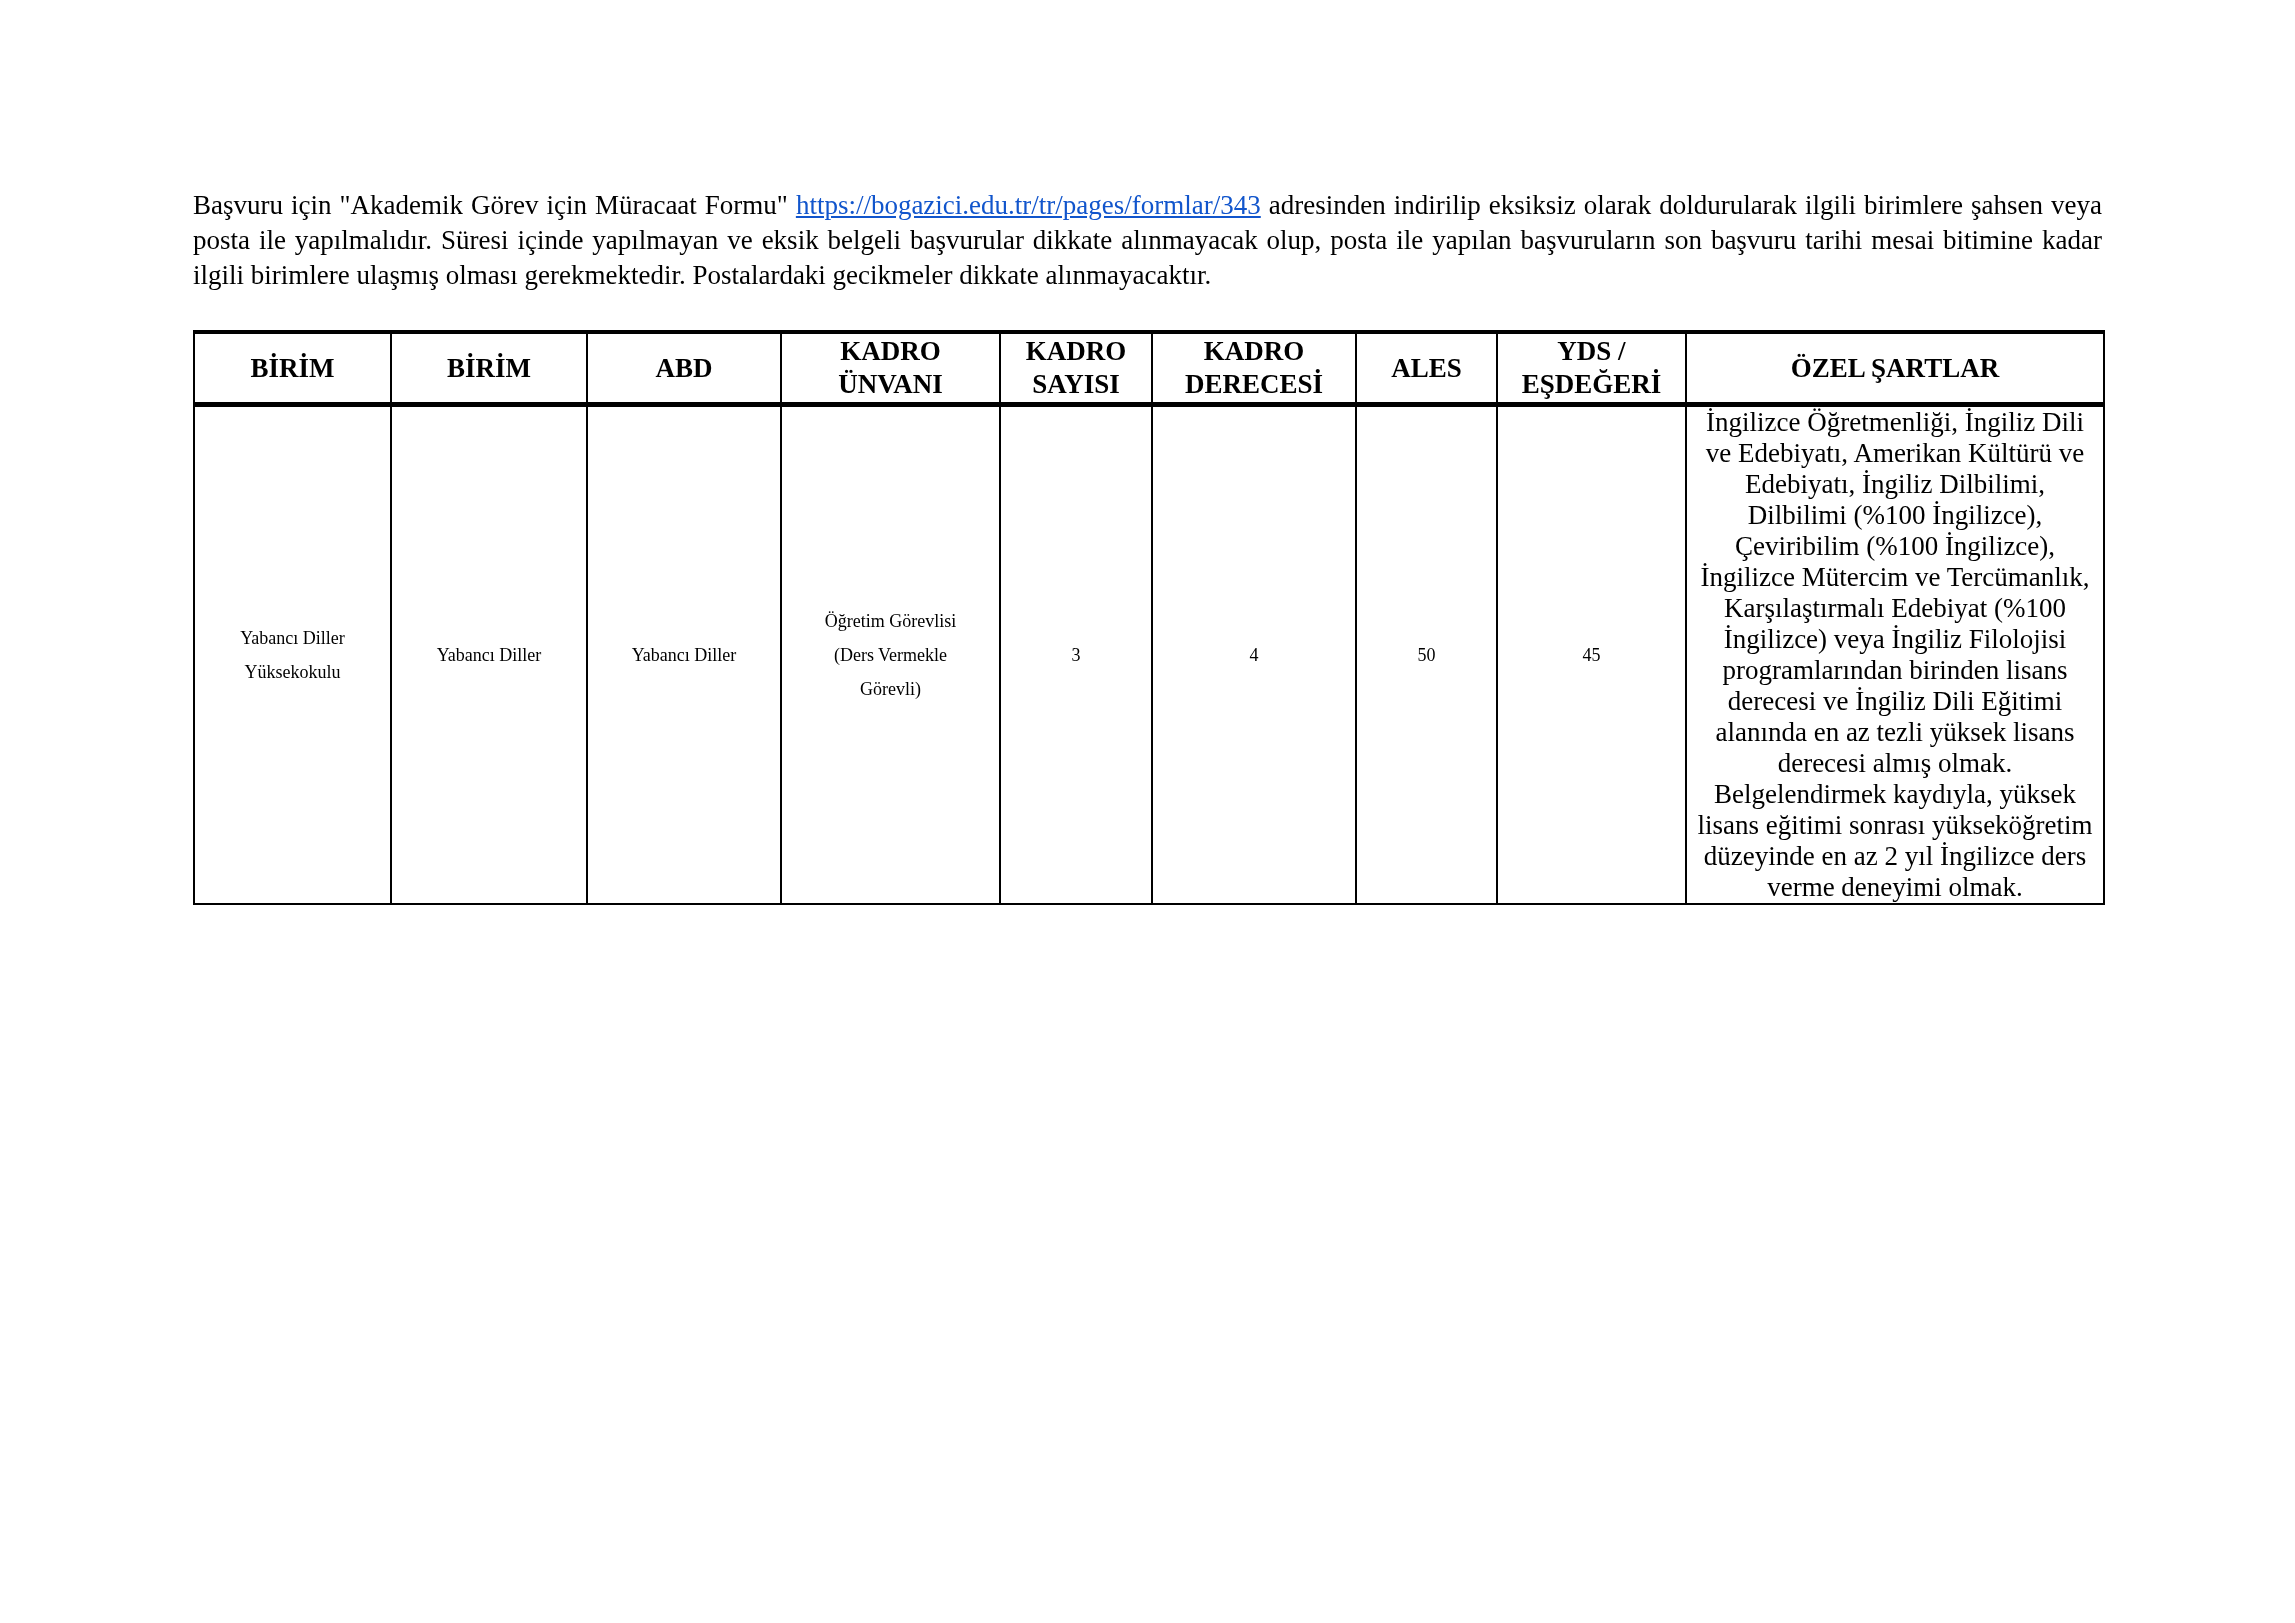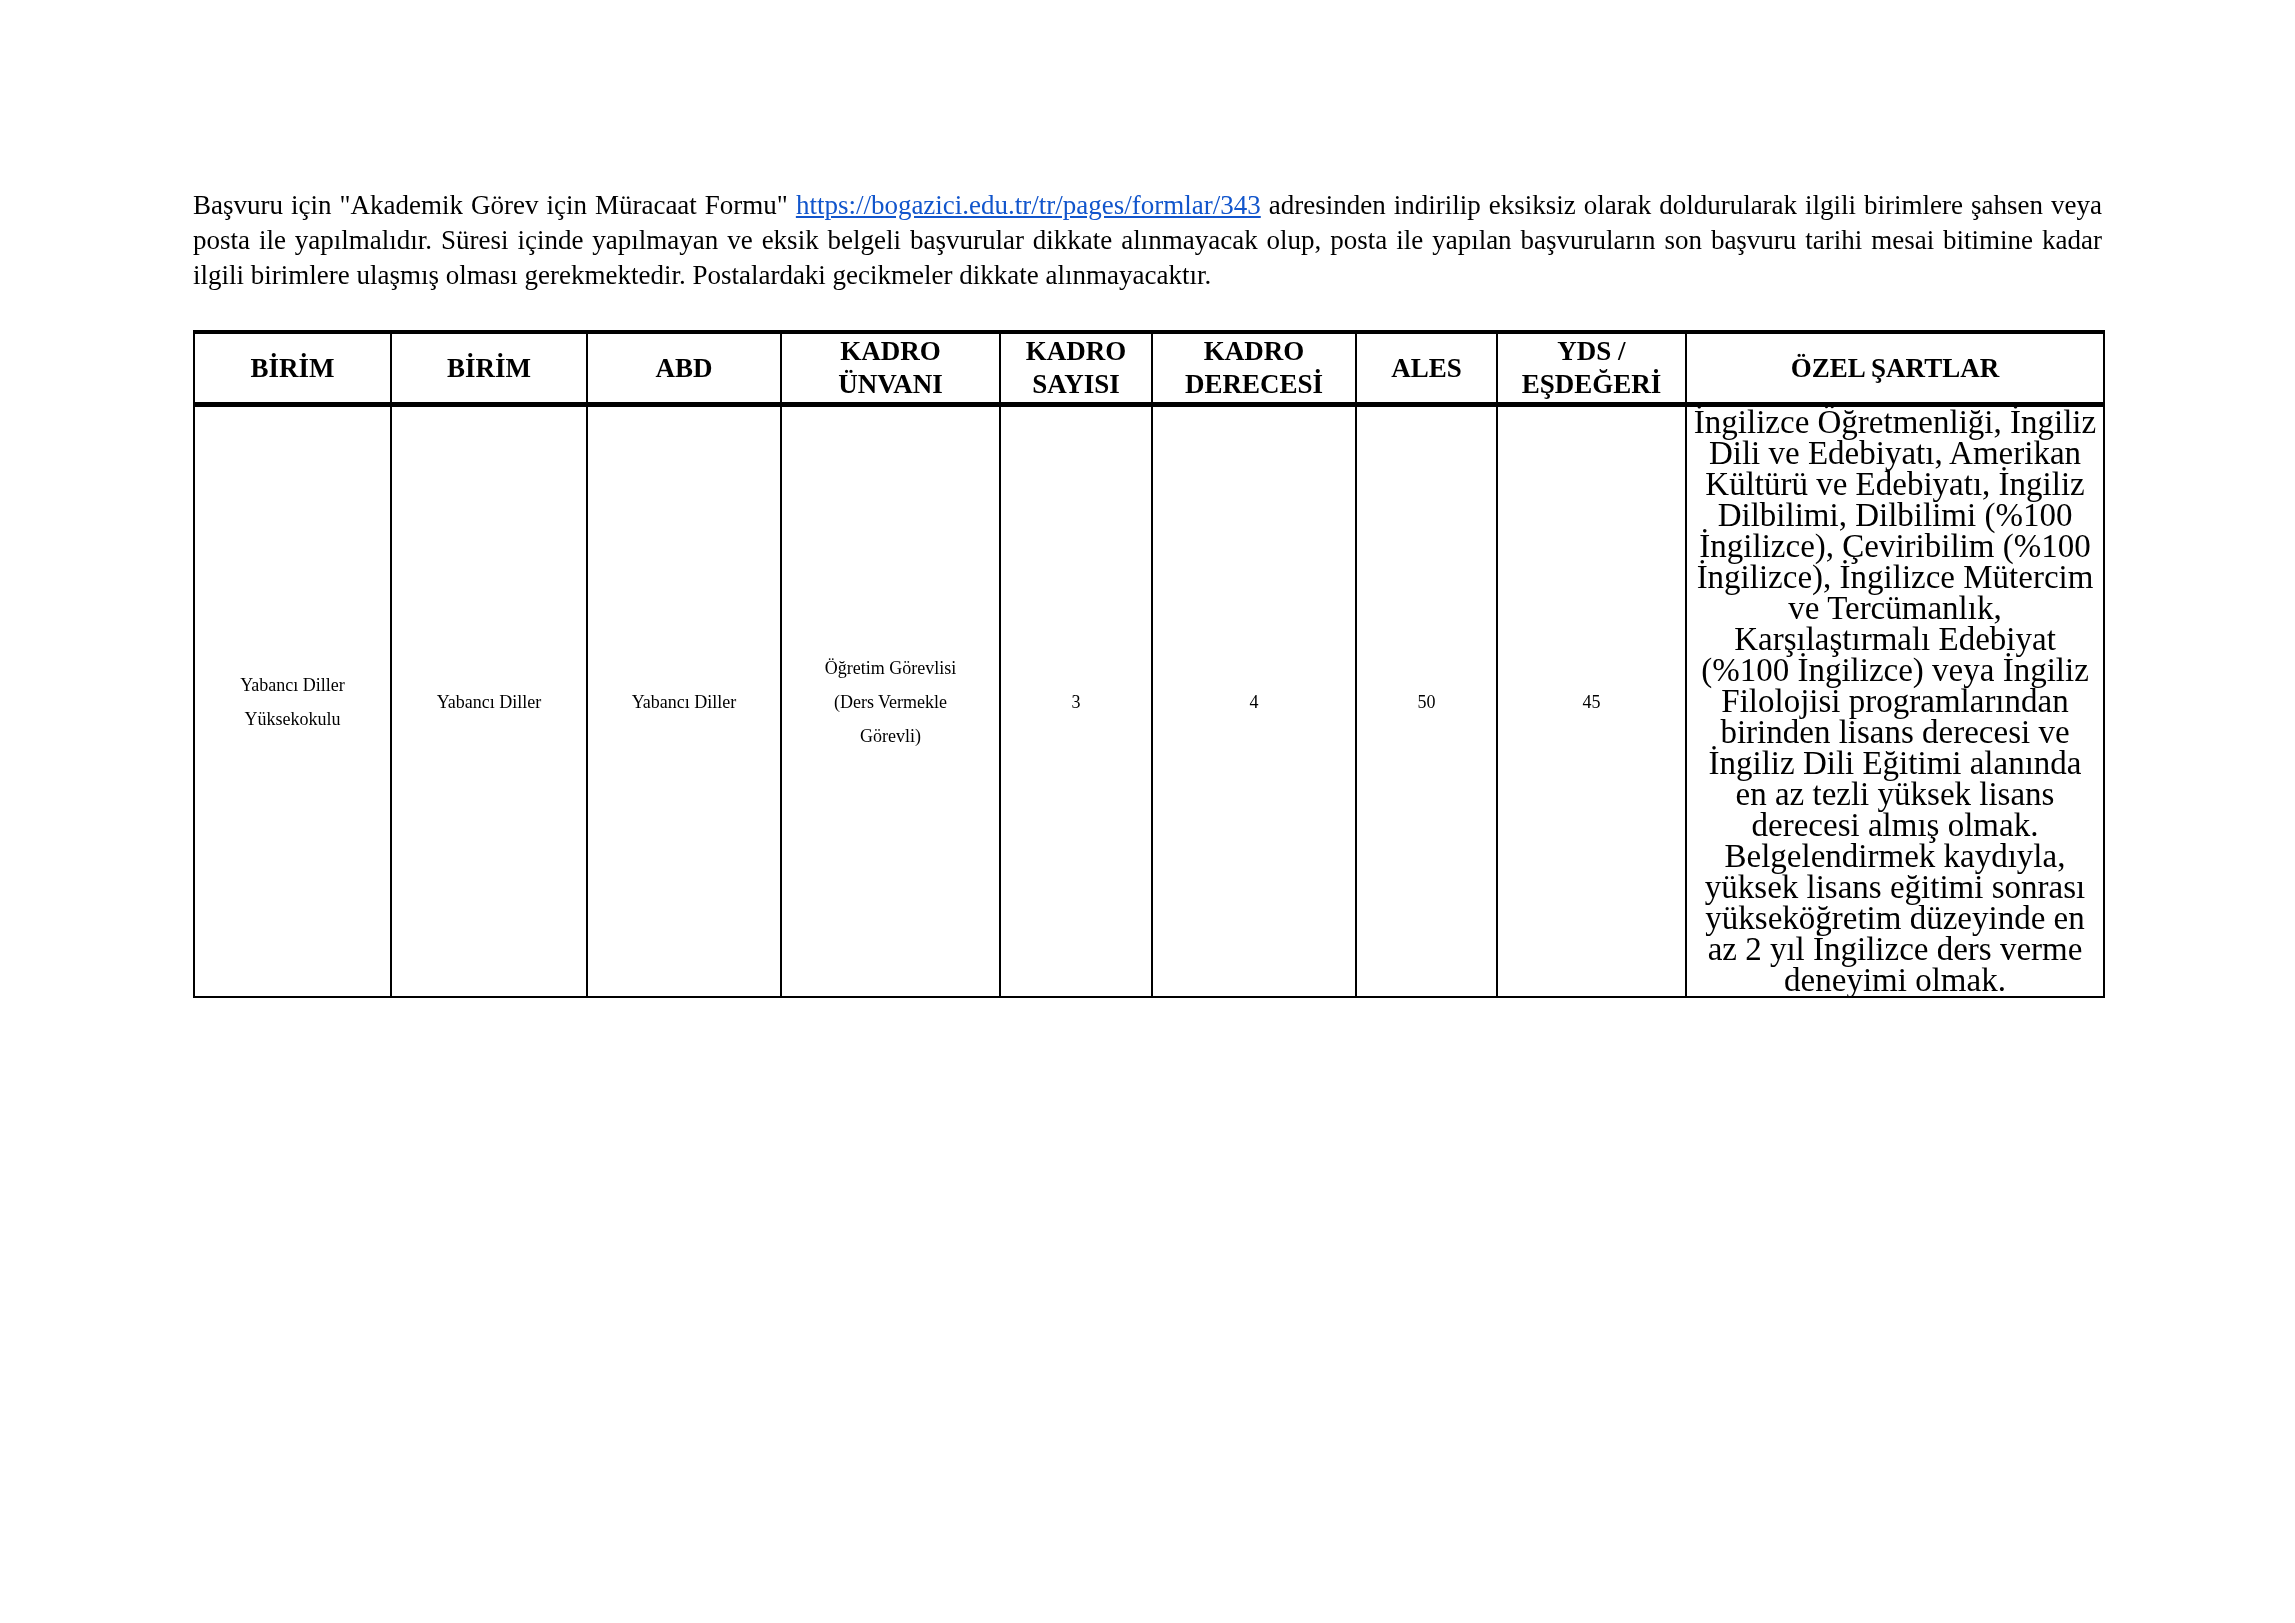--- a/index.html
+++ b/index.html
@@ -55,21 +55,21 @@
   .job-table tbody td {
     font-size: 18px;
     line-height: 34px;
     height: 466px;
     padding: 0 6.5px;
   }
   .job-table tbody td.unvani {
     padding: 0 21px;
   }
   .job-table tbody td.ozel {
-    font-size: 33px;
+    font-size: 27px;
     line-height: 31px;
     padding: 0 5.2px;
     margin-left: 24px;
   }
 </style>
 </head>
 <body>
 
 <div class="page">
   <div class="content">

